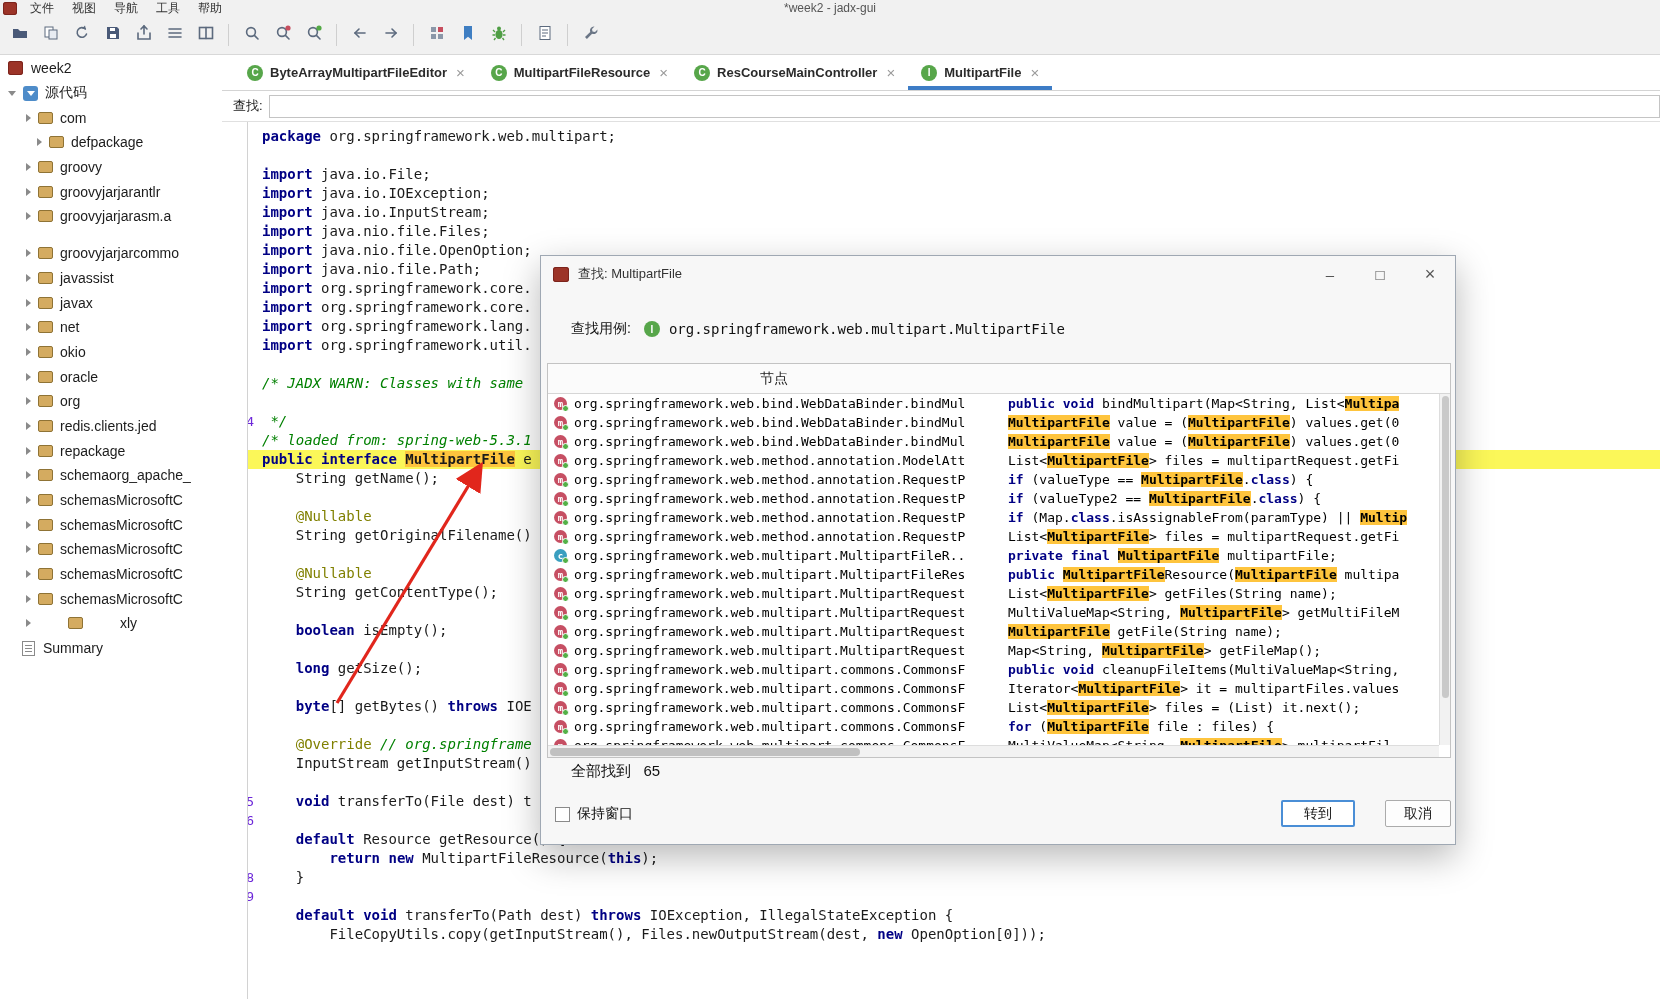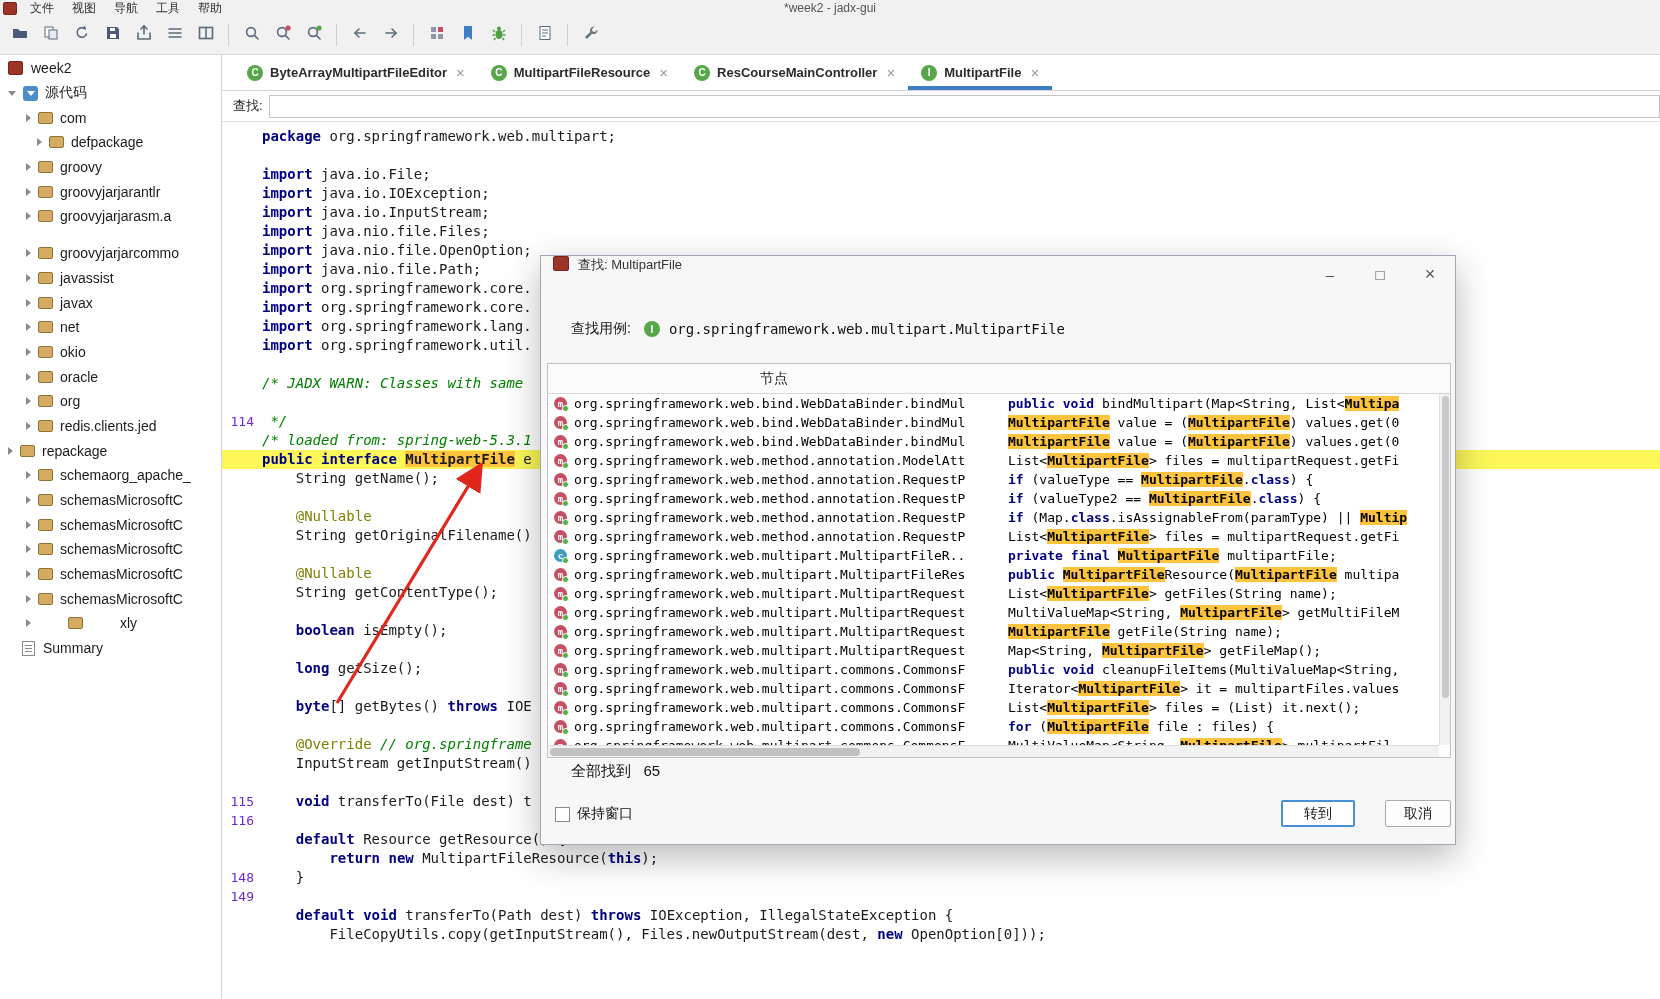--- a/index.html
+++ b/index.html
@@ -8,21 +8,21 @@
 
 .topbar{position:absolute;left:0;top:0;width:1660px;height:16px;background:#f1f1f1;display:flex;align-items:center;font-size:12px;color:#333;z-index:3}
 .app-logo{width:14px;height:13px;background:#9c3428;border-radius:3px;margin:0 4px 0 3px;flex:0 0 14px;box-shadow:inset 0 0 0 1px #7c241c}
 .menu-item{padding:0 9px;cursor:default;white-space:nowrap}
 .win-title{position:absolute;left:0;right:0;text-align:center;color:#555;font-size:12px;pointer-events:none}
 
 .toolbar{position:absolute;left:0;top:16px;width:1660px;height:39px;background:#f1f1f1;border-bottom:1px solid #d8d8d8;display:flex;align-items:center;padding-left:4px;z-index:3}
 .tb-btn{width:27px;height:27px;display:flex;align-items:center;justify-content:center;margin:0 2px;border-radius:3px}
 .tb-sep{width:1px;height:22px;background:#cfcfcf;margin:0 7px}
 
-.sidebar{position:absolute;left:0;top:55px;width:222px;bottom:0;background:#fff;border-right:1px solid #d2d2d2;overflow:hidden;z-index:2}
+.sidebar{position:absolute;left:0;top:55px;width:248px;bottom:0;background:#fff;border-right:1px solid #d2d2d2;overflow:hidden;z-index:2}
 .tree-row{height:24.7px;display:flex;align-items:center;font-size:14px;color:#1c1c1c;white-space:nowrap;cursor:default}
 .chev{width:0;height:0;border-left:5px solid #8a8a8a;border-top:4px solid transparent;border-bottom:4px solid transparent;margin-right:7px;flex:0 0 auto}
 .chev.down{border-left:4px solid transparent;border-right:4px solid transparent;border-top:5px solid #8a8a8a;border-bottom:none;margin-right:7px}
 .pkg-ico{width:15px;height:12px;background:#d4ab60;border:1px solid #8f7335;border-radius:2px;margin-right:7px;flex:0 0 15px}
 .root-ico{width:15px;height:14px;background:#9c3428;border-radius:3px;margin-right:8px;flex:0 0 15px;box-shadow:inset 0 0 0 1px #7c241c}
 .src-ico{width:15px;height:15px;background:#4e8cc9;border-radius:3px;margin-right:7px;flex:0 0 15px;display:flex;align-items:center;justify-content:center}
 .src-ico i{width:0;height:0;border-left:4px solid transparent;border-right:4px solid transparent;border-top:5px solid #fff}
 .doc-ico{width:13px;height:15px;background:#fff;border:1px solid #8a8a8a;margin-right:8px;flex:0 0 13px;position:relative}
 .doc-ico::after{content:"";position:absolute;left:2px;top:3px;width:7px;height:1px;background:#8a8a8a;box-shadow:0 3px 0 #8a8a8a,0 6px 0 #8a8a8a}
 
@@ -41,21 +41,21 @@
 .cline .t{white-space:pre}
 .cline.hl{background:#fbf759}
 .kw{color:#000084}
 .cm{color:#008000;font-style:italic}
 .ann{color:#808000}
 .tok-hl{background:#fec43d}
 
 .anno{position:absolute;left:0;top:0;width:1660px;height:999px;z-index:5;pointer-events:none}
 
 .dialog{position:absolute;left:540px;top:255px;width:916px;height:590px;background:#f7f7f7;border:1px solid #9fa8b3;box-shadow:0 12px 34px rgba(0,0,0,.28);z-index:10}
-.dlg-title{height:36px;display:flex;align-items:flex-start;padding-left:12px;font-size:13px;color:#333}
+.dlg-title{height:36px;display:flex;align-items:center;padding-left:12px;font-size:13px;color:#333}
 .dlg-ico{width:16px;height:15px;background:#9c3428;border-radius:3px;margin-right:9px;box-shadow:inset 0 0 0 1px #7c241c}
 .dlg-ctrl{margin-left:auto;display:flex;height:36px}
 .dlg-ctrl span{width:50px;display:flex;align-items:center;justify-content:center;color:#555;font-size:15px}
 .dlg-usage{position:absolute;left:30px;top:62px;height:22px;display:flex;align-items:center;font-size:14px;color:#111}
 .iicon{width:16px;height:16px;border-radius:50%;background:#57a64a;color:#fff;font-size:10px;font-weight:bold;display:flex;align-items:center;justify-content:center;margin:0 9px 0 13px}
 .usage-val{font-family:"DejaVu Sans Mono",monospace;font-size:14px}
 .dlg-table{position:absolute;left:6px;top:107px;width:904px;height:395px;background:#fff;border:1px solid #c3c3c3}
 .thead{height:30px;border-bottom:1px solid #d6d6d6;display:flex;font-size:14px;color:#222;background:#fbfbfb;align-items:center}
 .th-node{width:452px;text-align:center}
 .th-code{flex:1}
@@ -277,21 +277,21 @@
       <div class="tree-row" style="padding-left: 26px;">
         <span class="chev"></span>
         <span class="pkg-ico"></span>
         <span>org</span>
       </div>
       <div class="tree-row" style="padding-left: 26px;">
         <span class="chev"></span>
         <span class="pkg-ico"></span>
         <span>redis.clients.jed</span>
       </div>
-      <div class="tree-row" style="padding-left: 8px;">
+      <div class="tree-row" style="padding-left: 26px;">
         <span class="chev"></span>
         <span class="pkg-ico"></span>
         <span>repackage</span>
       </div>
       <div class="tree-row" style="padding-left: 26px;">
         <span class="chev"></span>
         <span class="pkg-ico"></span>
         <span>schemaorg_apache_</span>
       </div>
       <div class="tree-row" style="padding-left: 26px;">

